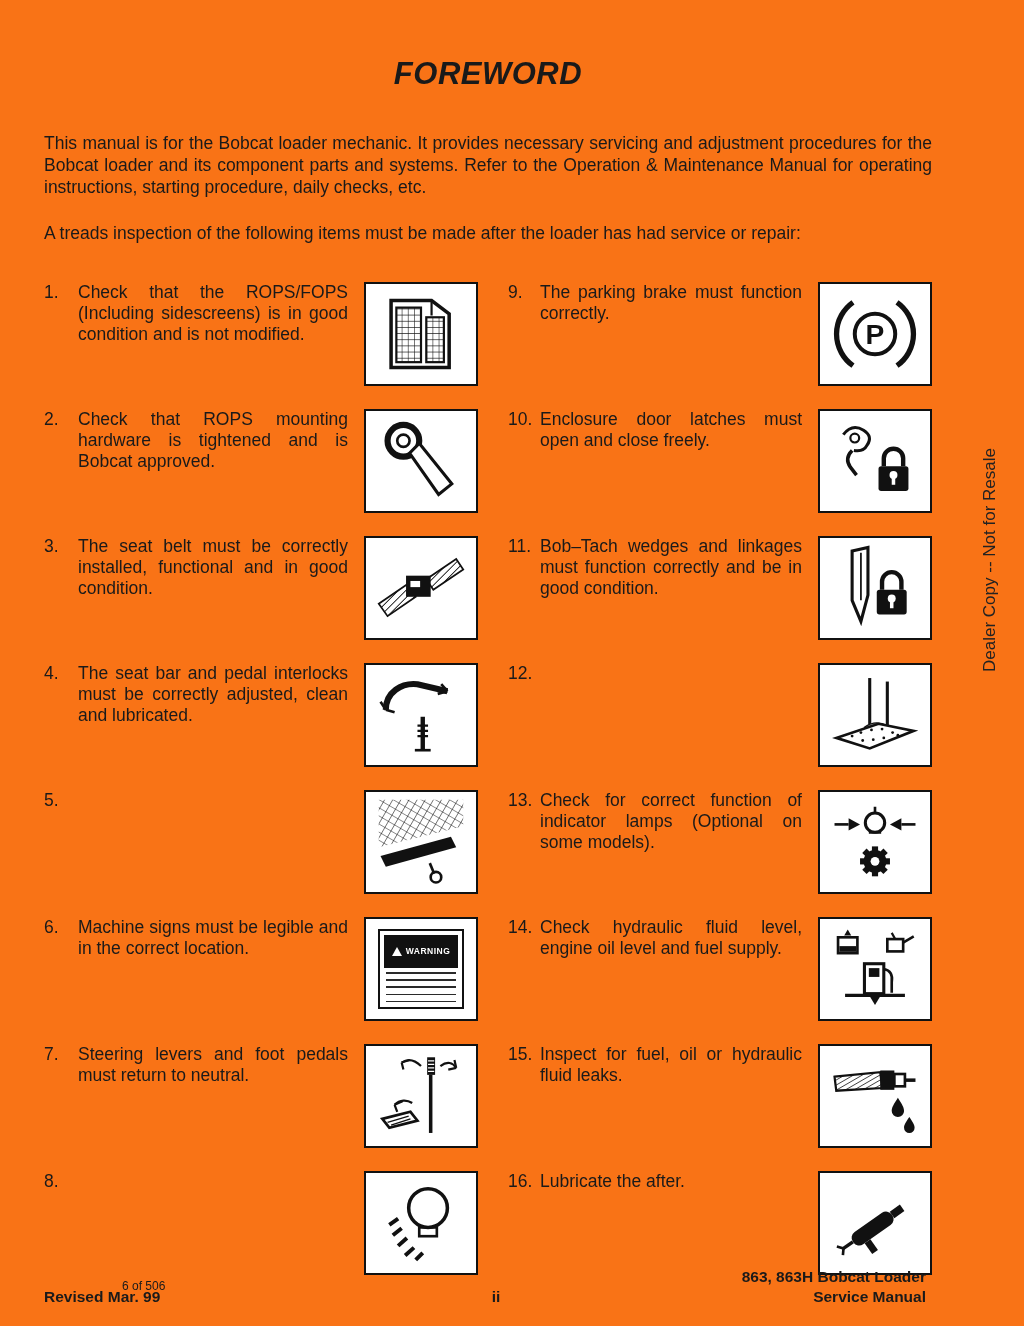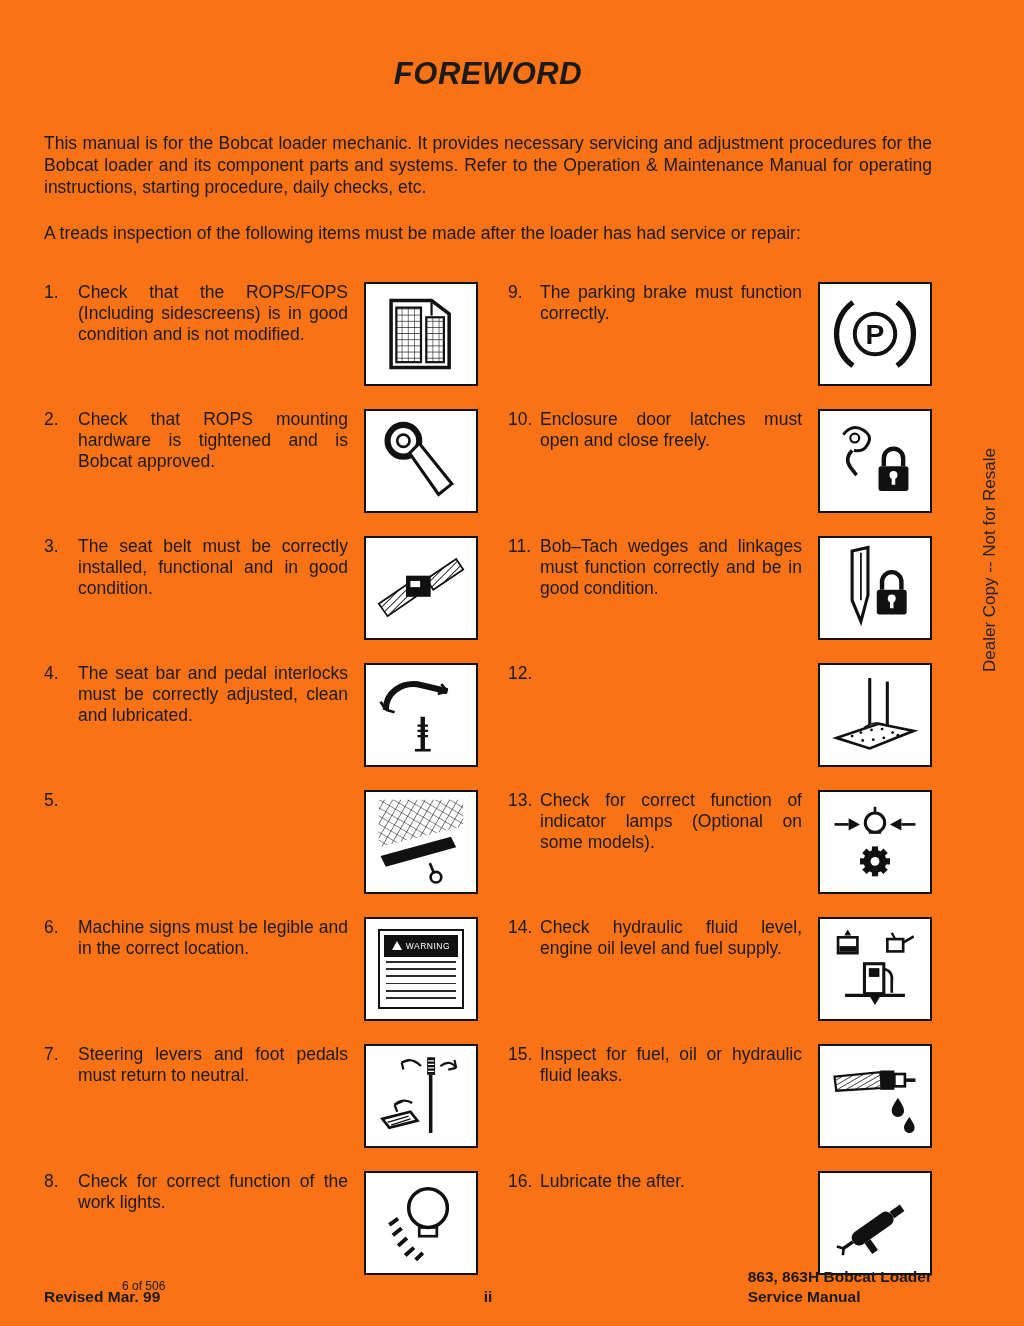--- a/index.html
+++ b/index.html
@@ -16,34 +16,34 @@
   .item { display:flex; align-items:flex-start; height:127px; }
   .item-text { flex:1; display:flex; font-size:17.5px; line-height:1.22; }
   .num { flex:none; width:34px; }
   .col-right .num { width:32px; }
   .body { flex:1; text-align:justify; padding-right:16px; }
   .iconbox { flex:none; width:114px; height:104px; border:2.5px solid #111; background:#fff;
              display:flex; align-items:center; justify-content:center; overflow:hidden; }
   svg { display:block; }
   
   .warn-sign { width:86px; height:80px; border:2px solid #111; padding:4px; display:flex; flex-direction:column; }
-  .warn-head { background:#111; color:#fff; height:22px; display:flex; align-items:center; justify-content:center; gap:4px;
-               font-size:8.5px; font-weight:normal; letter-spacing:.5px; }
+  .warn-head { background:#111; color:#fff; height:33px; display:flex; align-items:center; justify-content:center; gap:4px;
+               font-size:8.5px; font-weight:bold; letter-spacing:.5px; }
   .warn-tri { width:0; height:0; border-left:5px solid transparent; border-right:5px solid transparent; border-bottom:9px solid #fff; }
   .warn-lines { flex:1; margin:4px 2px 1px 2px;
                 background:repeating-linear-gradient(to bottom,#2a2a2a 0 1.8px,transparent 1.8px 7.2px); }
   
   .watermark { position:absolute; left:810px; top:550px; width:360px; text-align:center; white-space:nowrap;
                font-size:17px; color:#222; transform:rotate(-90deg); transform-origin:center; }
   
   .footer { position:absolute; left:44px; bottom:20px; width:888px; font-weight:bold; font-size:15.5px; }
   .footer-left { position:absolute; left:0; bottom:0; }
   .overprint { position:absolute; left:78px; top:-9px; font-size:12px; font-weight:normal; white-space:nowrap; }
-  .footer-center { position:absolute; left:0; width:100%; text-align:center; bottom:0; }
-  .footer-right { position:absolute; right:0; bottom:0; text-align:left; line-height:1.25; }
+  .footer-center { position:absolute; left:8px; width:100%; text-align:center; bottom:0; }
+  .footer-right { position:absolute; right:6px; bottom:0; text-align:right; line-height:1.25; }
 </style>
 </head>
 <body>
 
 <div class="page">
   <div class="content">
 
     <h1 class="title">FOREWORD</h1>
     <p class="intro">This manual is for the Bobcat loader mechanic. It provides necessary servicing and adjustment procedures for the Bobcat loader and its component parts and systems. Refer to the Operation &amp; Maintenance Manual for operating instructions, starting procedure, daily checks, etc.</p>
     <p class="note">A treads inspection of the following items must be made after the loader has had service or repair:</p>
@@ -176,21 +176,20 @@
               <path d="M12 80 l24 -7 M16 83 l22 -7" stroke="#111" stroke-width="1.5"></path>
               <path d="M20 60 C26 54 34 54 40 58" fill="none" stroke="#111" stroke-width="2.5"></path>
               <path d="M20 60 l9 -4 M20 60 l3 8" fill="none" stroke="#111" stroke-width="2.5"></path>
             </svg>
           </div>
         </div>
 
         <div class="item">
           <div class="item-text">
             <span class="num">8.</span>
-            <div class="body">Check for correct function of the work lights.</div>
           </div>
           <div class="iconbox">
             <svg viewBox="0 0 100 100" width="92" height="88">
               <circle cx="58" cy="33" r="22" fill="none" stroke="#111" stroke-width="4"></circle>
               <rect x="48" y="55" width="20" height="10" fill="none" stroke="#111" stroke-width="3"></rect>
               <path d="M14 52 L24 45 M18 64 L28 56 M24 76 L34 67 M32 87 L42 78 M44 92 L52 84" stroke="#111" stroke-width="4.5"></path>
             </svg>
           </div>
         </div>
 

